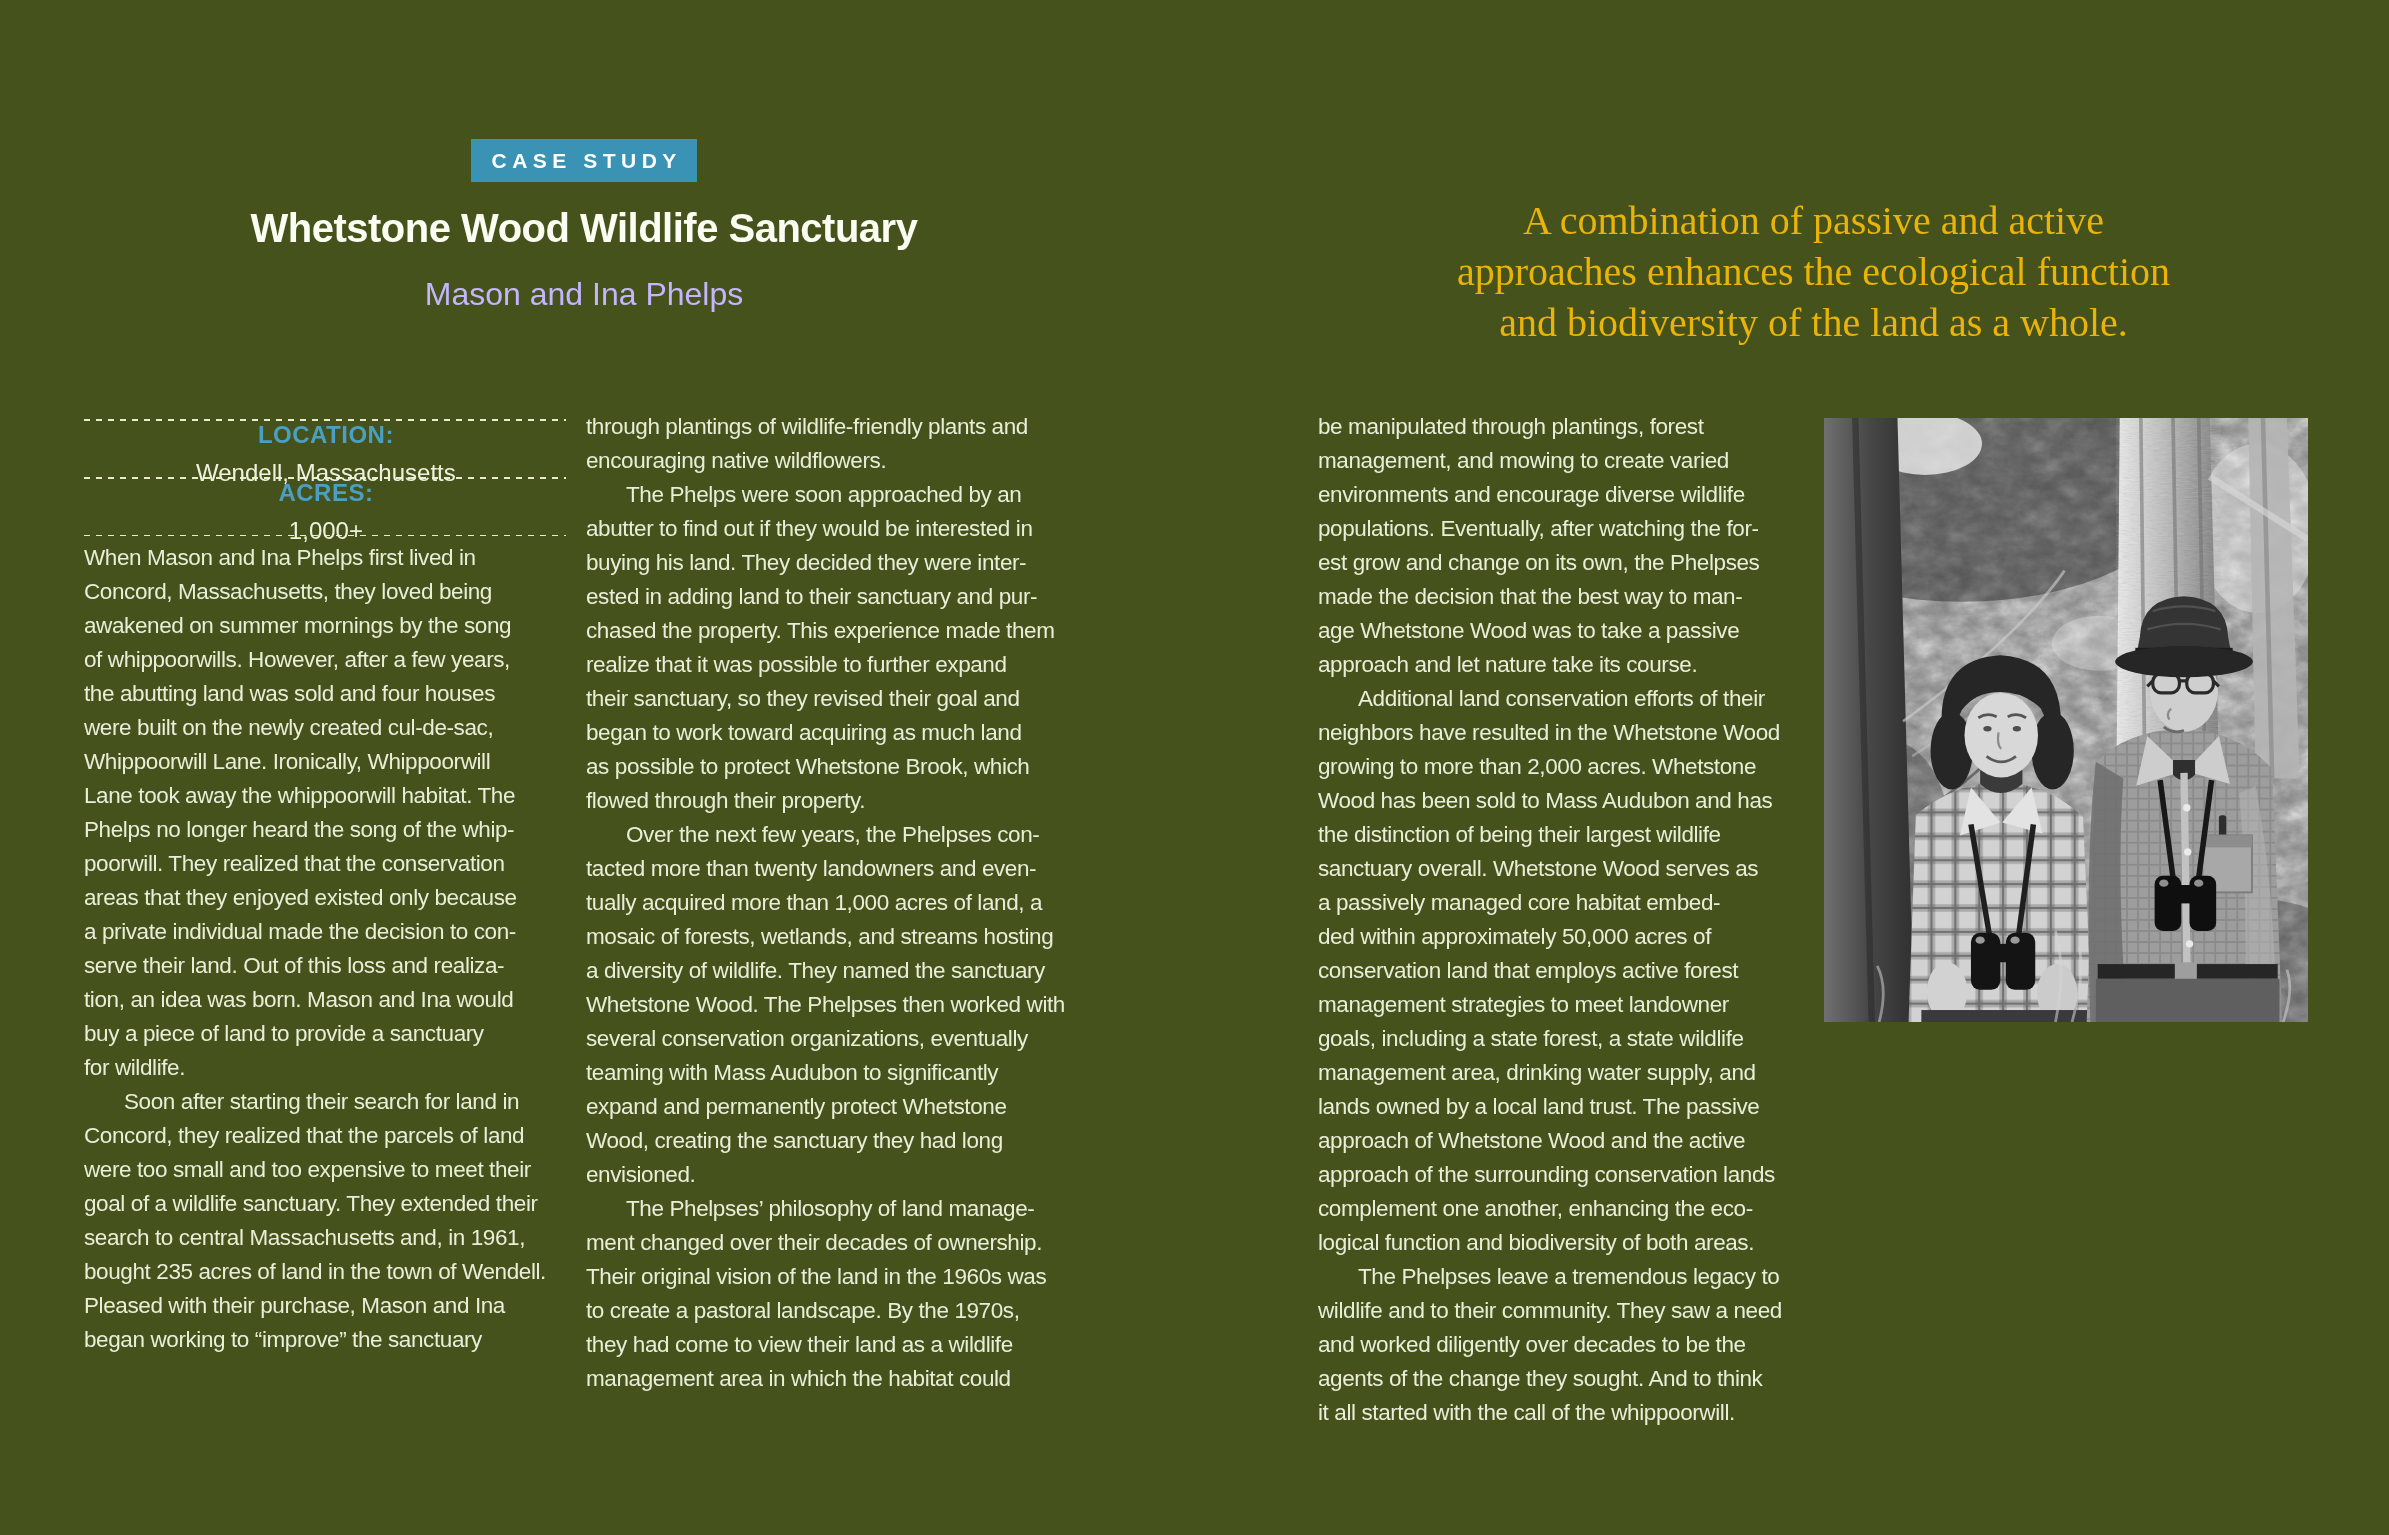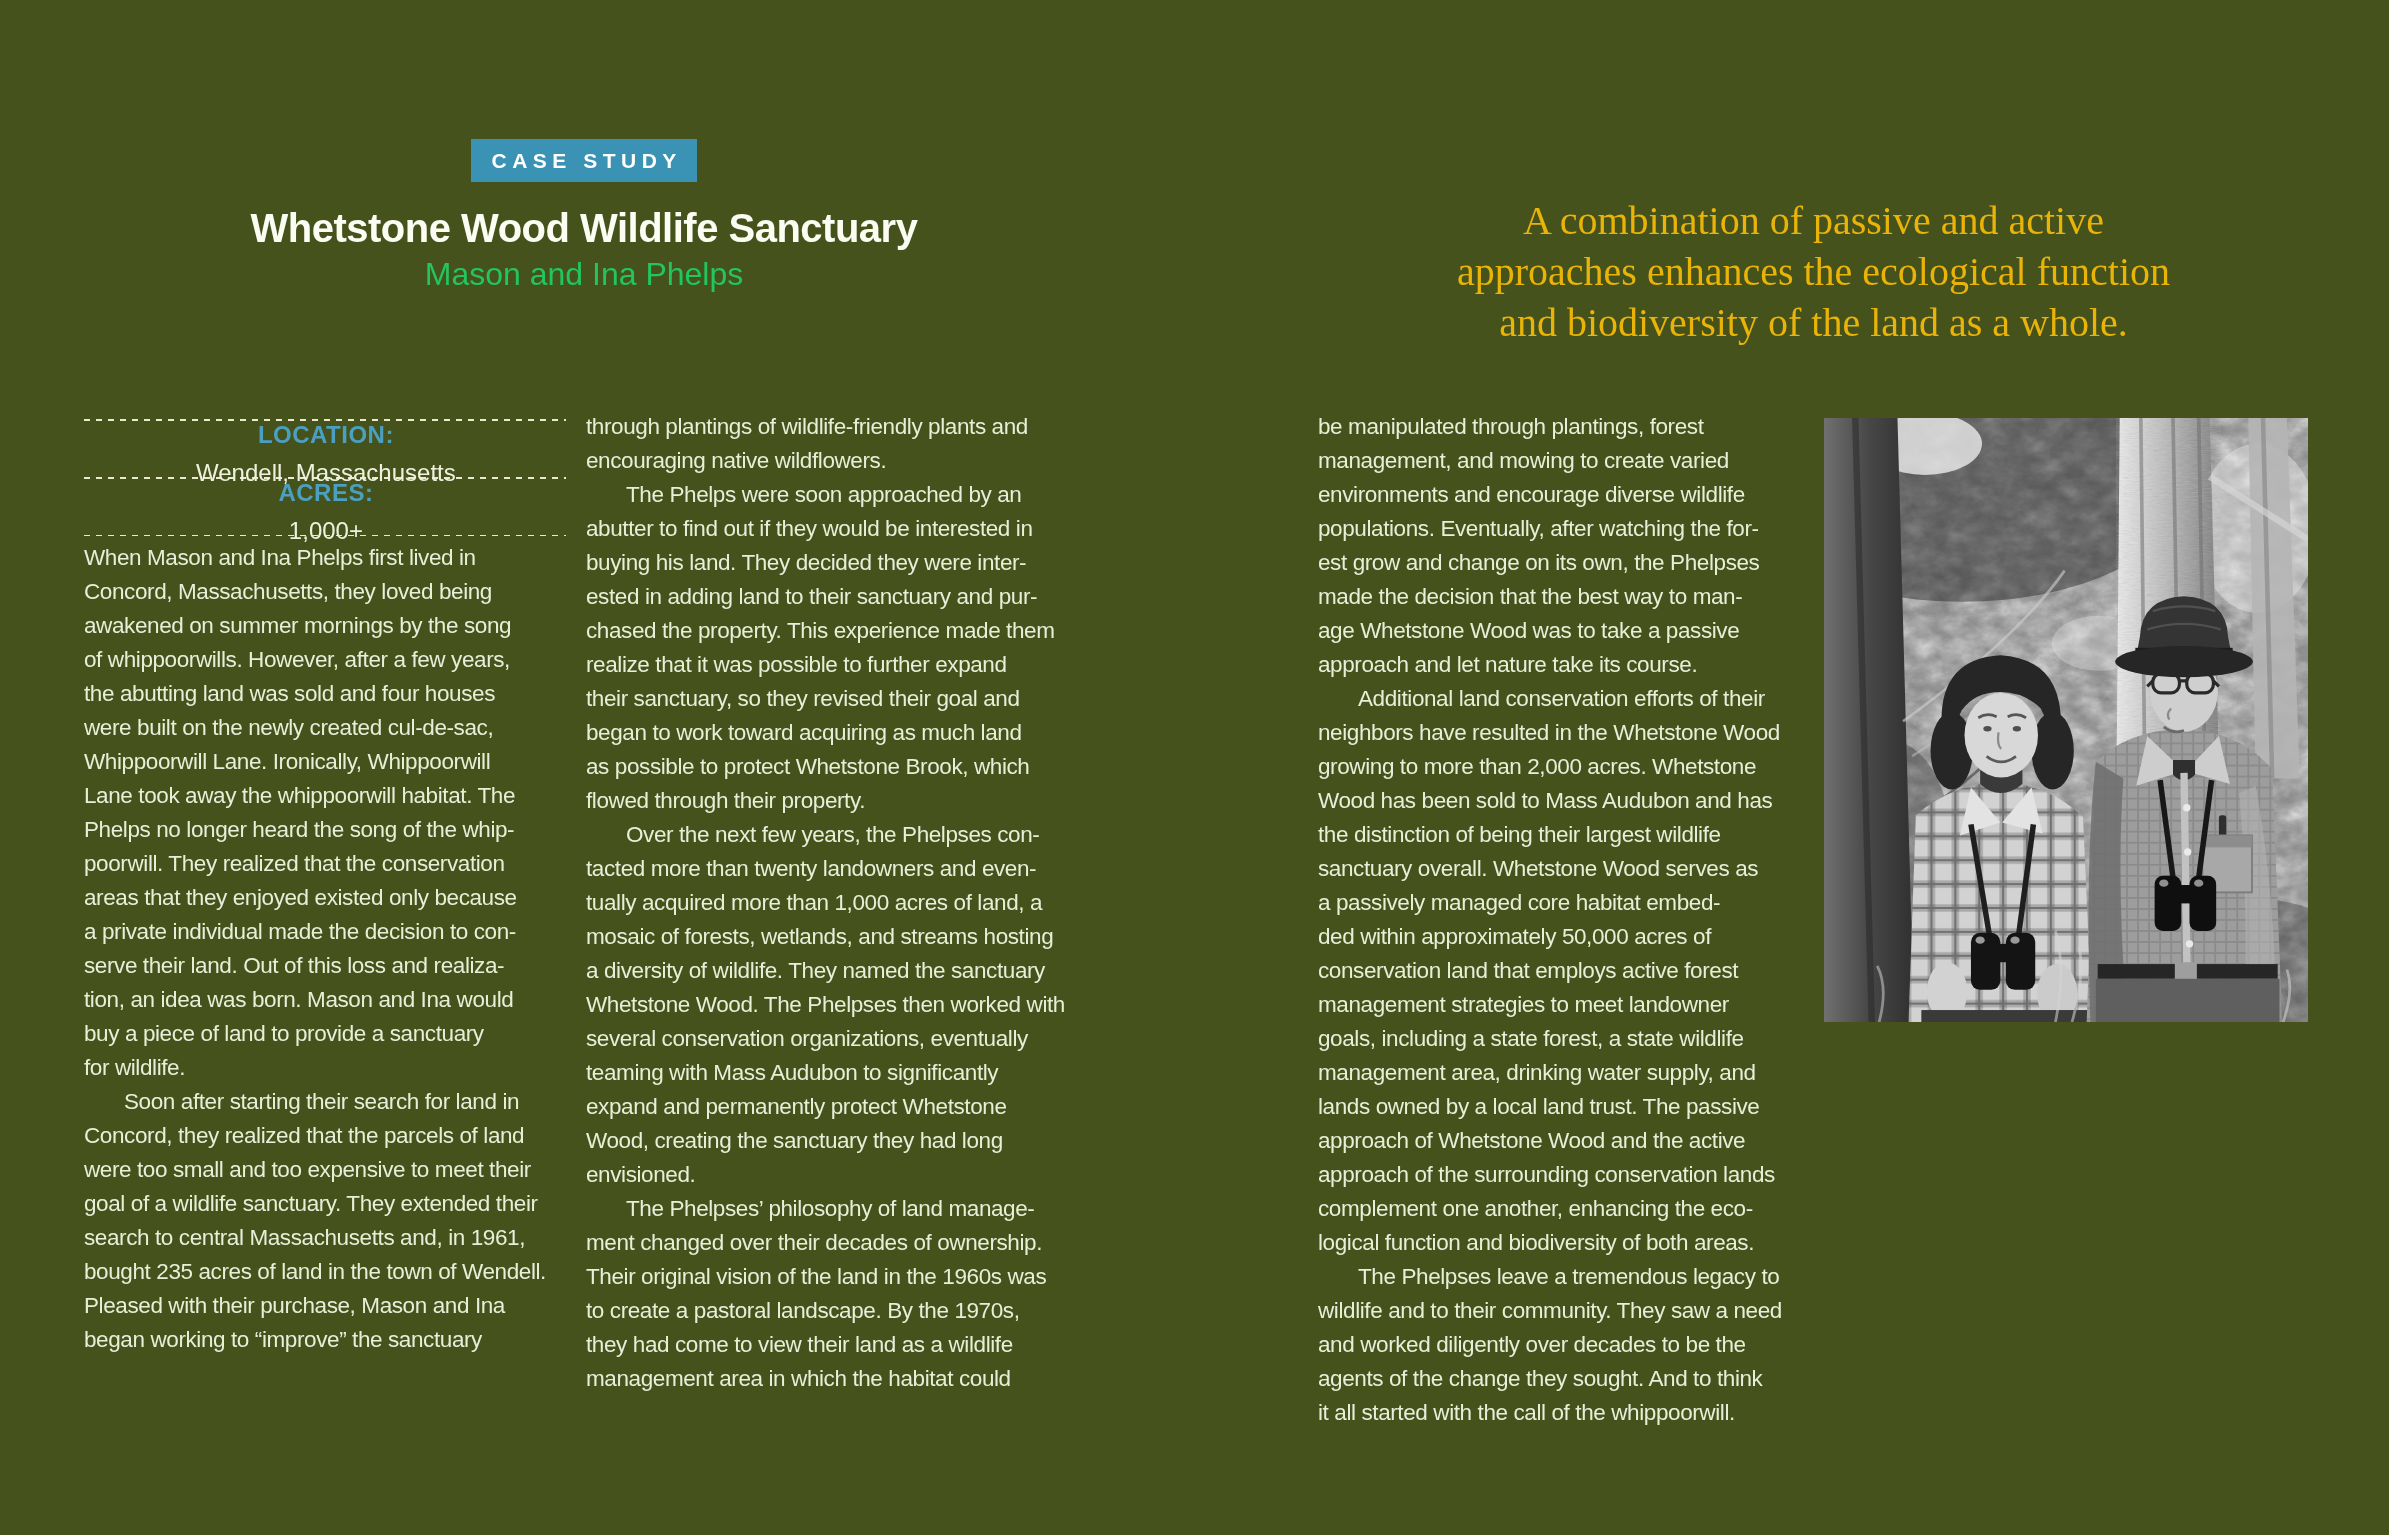--- a/index.html
+++ b/index.html
@@ -9,21 +9,21 @@
     font-family:"Liberation Sans",sans-serif;
   }
   
   .header{position:absolute;left:84px;top:139px;width:1000px;text-align:center;}
   .badge{
     display:inline-block;background:#3a93b4;color:#ffffff;
     font-size:21px;font-weight:bold;letter-spacing:5.5px;
     padding:10px 14.7px 9.2px 20px;
   }
   .title{margin-top:24px;font-size:40px;font-weight:bold;color:#fbfcf2;letter-spacing:-0.5px;}
-  .subtitle{margin-top:5px;font-size:32px;font-weight:300;color:#22c55e;}
+  .subtitle{margin-top:25px;font-size:32px;font-weight:300;color:#c4b5fd;}
   
   .quote{
     position:absolute;left:1318px;top:195px;width:991px;text-align:center;
     font-family:"Liberation Serif",serif;font-size:40px;line-height:51px;color:#eab308;
   }
   
   .infobox{position:absolute;left:84px;top:419px;width:482px;}
   .dash{height:1.8px;background:repeating-linear-gradient(90deg,#ece9cf 0 6.4px,transparent 6.4px 12px);}
   .info-row{height:56px;display:flex;align-items:center;gap:10px;padding-left:1.8px;flex-direction:column;}
   .info-label{font-size:24px;font-weight:bold;color:#4b9fc0;letter-spacing:0.5px;}

